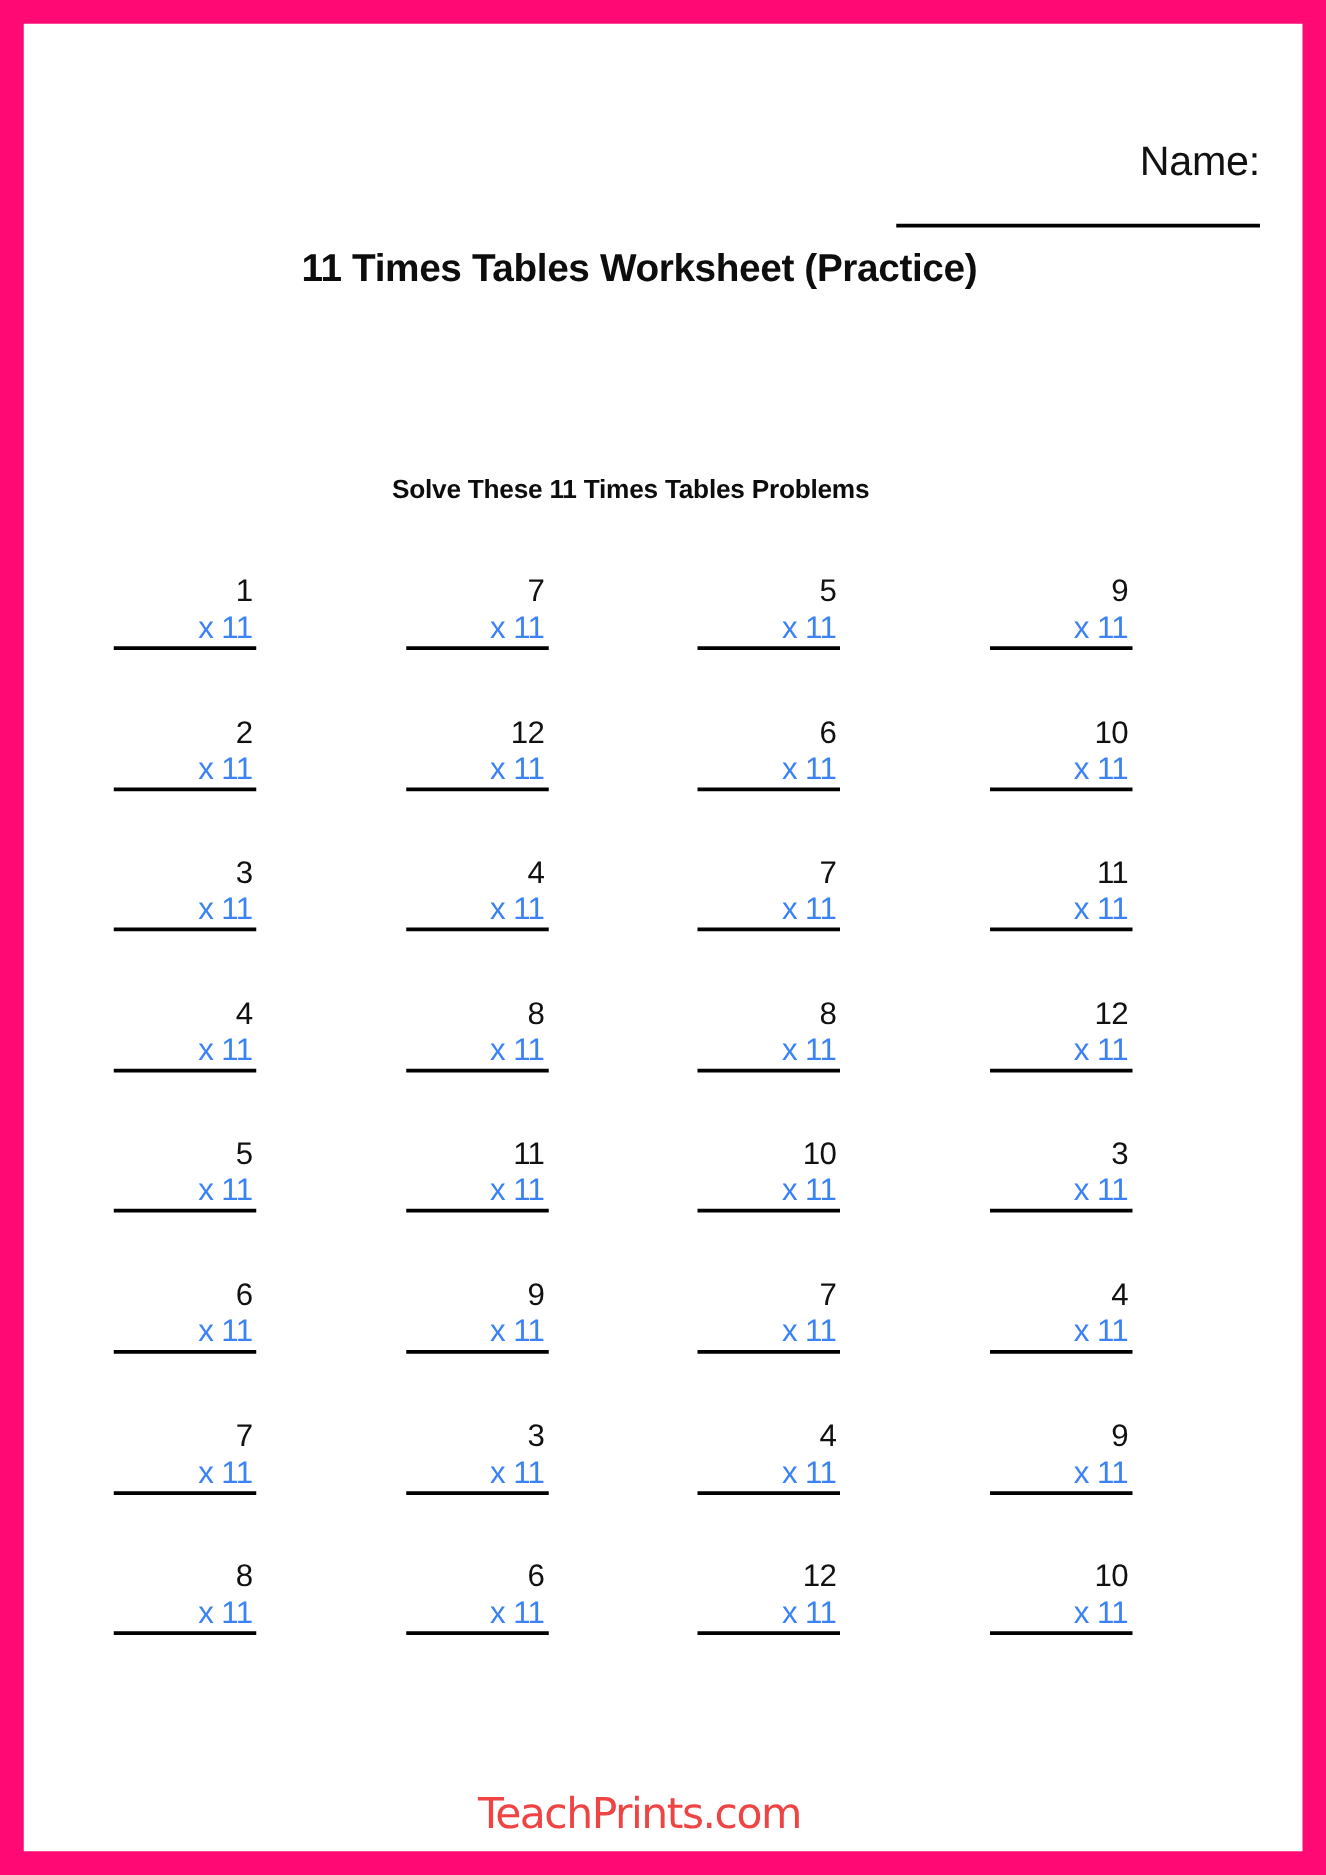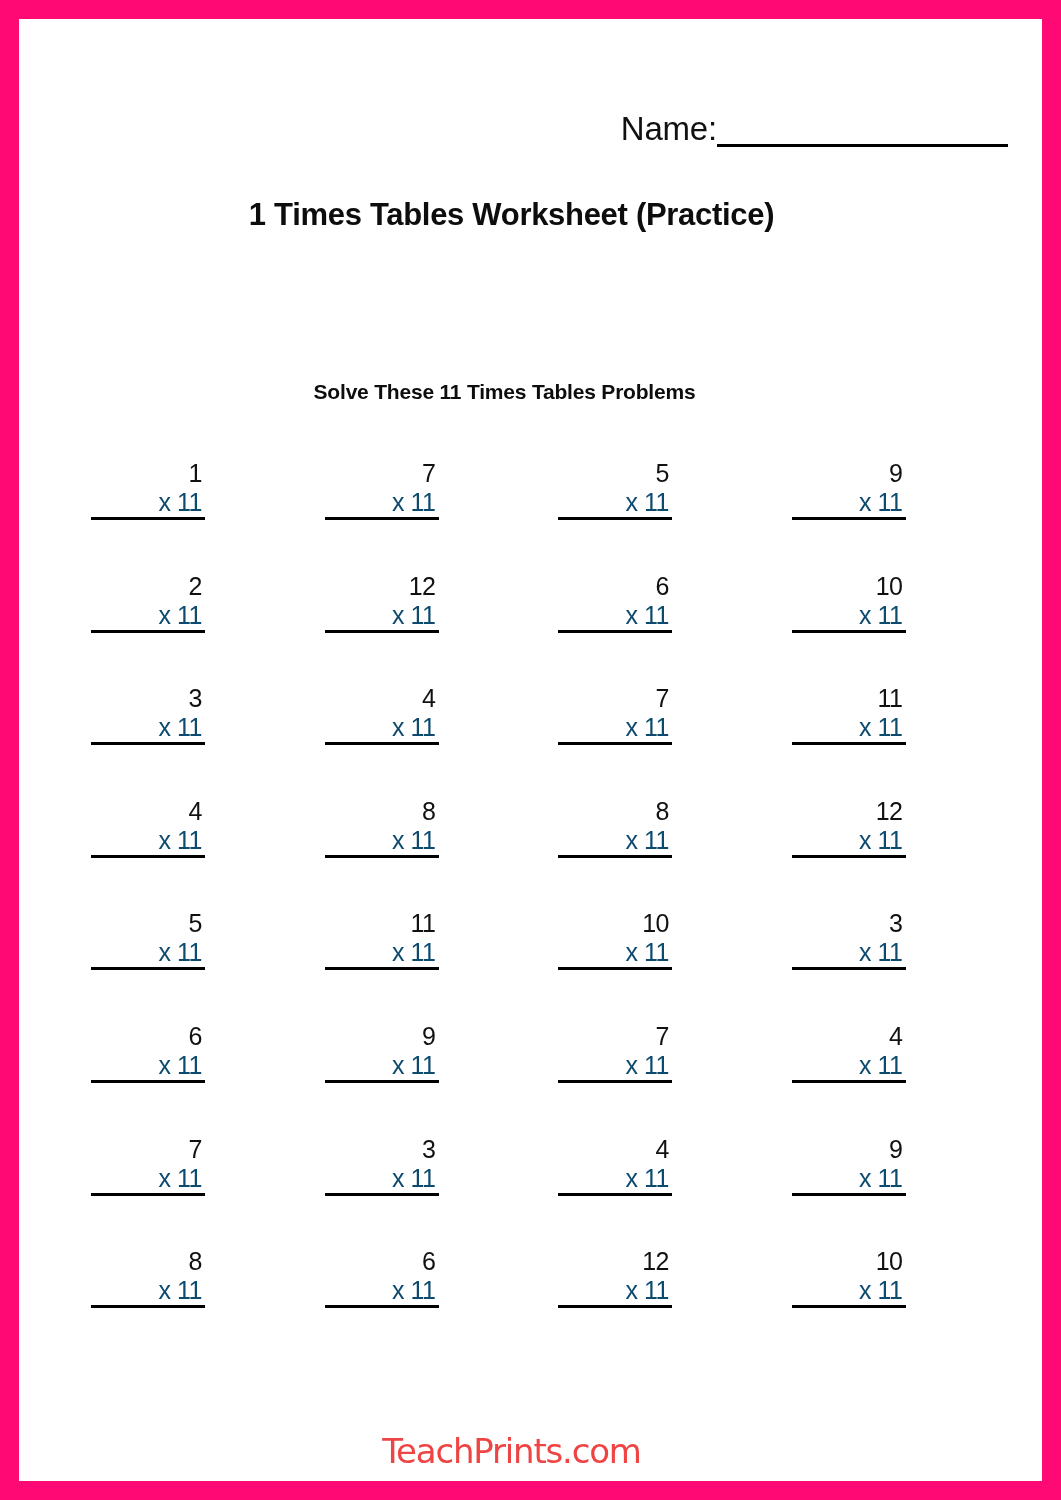--- a/index.html
+++ b/index.html
@@ -26,20 +26,21 @@
 
   
   .name-row {
     position: absolute;
     left: 0;
     top: 92px;
     width: 989px;
     display: flex;
     justify-content: flex-end;
     align-items: flex-end;
+    flex-direction: column;
   }
   .name-label {
     font-size: 33px;
     line-height: 36px;
     color: #111111;
     letter-spacing: -0.2px;
     white-space: pre;
   }
   .name-blank {
     display: inline-block;
@@ -103,21 +104,21 @@
     font-size: 25px;
     line-height: 29px;
     color: #111111;
     padding-right: 3px;
     letter-spacing: -0.5px;
   }
   .operator-row {
     text-align: right;
     font-size: 25px;
     line-height: 29px;
-    color: #0c4a6e;
+    color: #3b82f6;
     padding-right: 3px;
     letter-spacing: -0.5px;
     border-bottom: 3px solid #000000;
   }
 
   
   .footer {
     position: absolute;
     left: 0;
     top: 1412px;
@@ -133,21 +134,21 @@
 </head>
 <body>
 
 <div id="page">
 
   <div class="name-row">
     <span class="name-label">Name:</span>
     <span class="name-blank"></span>
   </div>
 
-  <div class="title">1 Times Tables Worksheet (Practice)</div>
+  <div class="title">11 Times Tables Worksheet (Practice)</div>
 
   <div class="subtitle">Solve These 11 Times Tables Problems</div>
 
   <div id="grid">
       <div class="grid-row">
         <div class="cell">
           <div class="cell-inner">
             <div class="operand">1</div>
             <div class="operator-row">x 11</div>
           </div>

